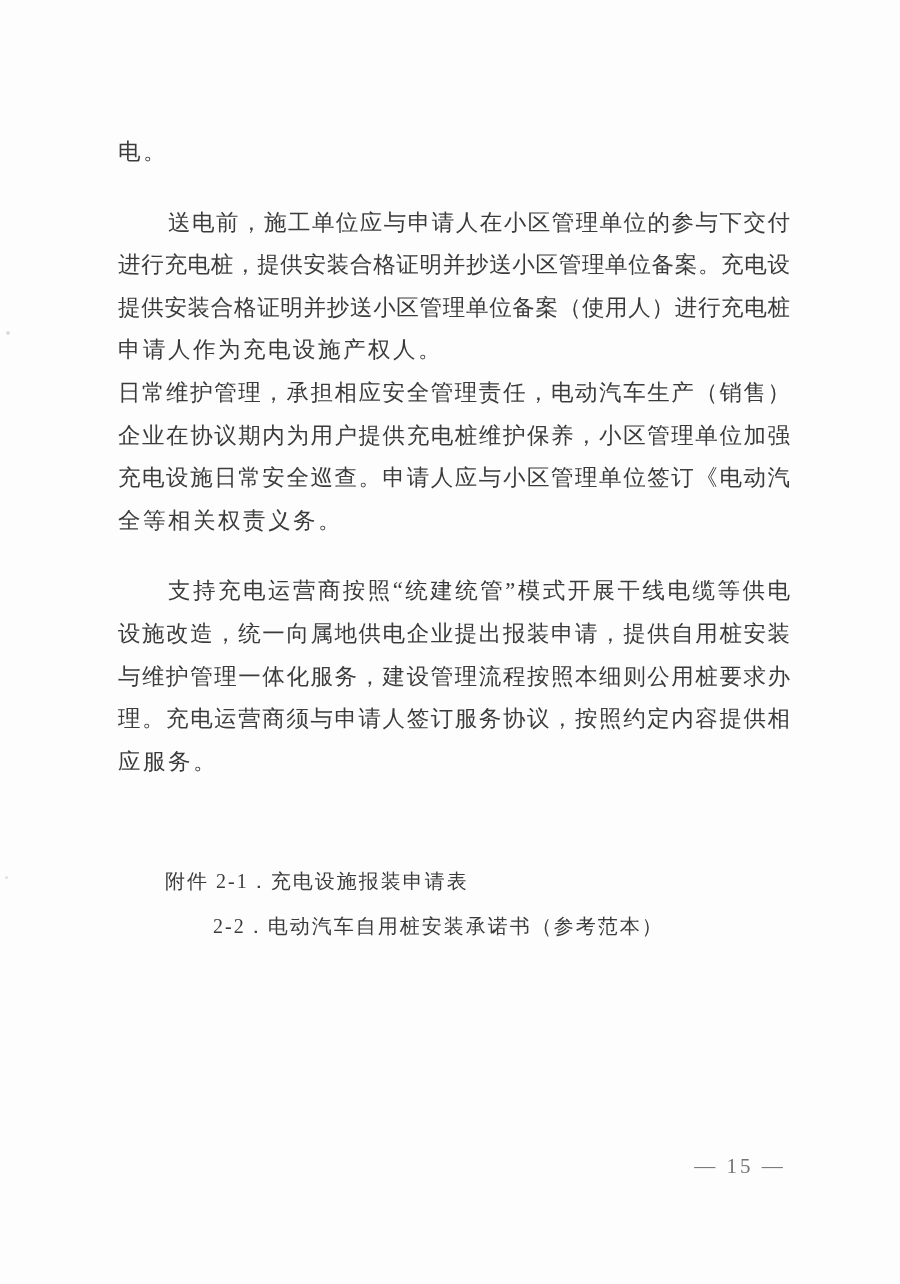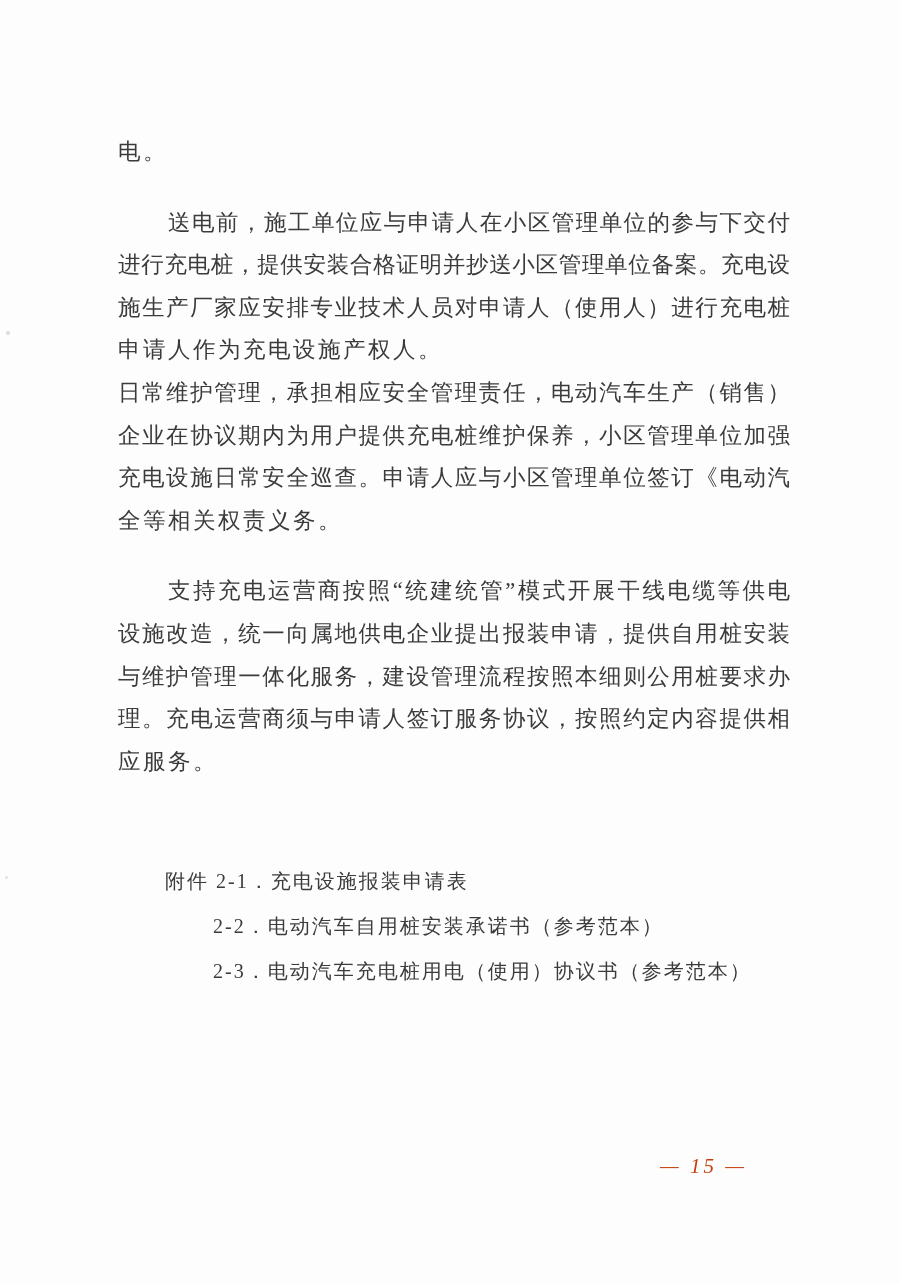--- a/index.html
+++ b/index.html
@@ -55,60 +55,58 @@
   }
   .att-line.a1 { padding-left: 47px; }
   .att-line.a2 { padding-left: 95px; }
   .page-number {
     position: absolute;
     left: 660px;
     top: 1152px;
     width: 160px;
     height: 28px;
     line-height: 28px;
-    text-align: left;
+    text-align: center;
     font-size: 21px;
     letter-spacing: 3px;
-    color: #c2410c;
-    font-style: italic;
+    color: #737373;
   }
   .speck {
     position: absolute;
     border-radius: 50%;
     background: #dcdcdc;
   }
   .speck.s1 { left: 6px;  top: 331px; width: 4px; height: 4px; }
   .speck.s2 { left: 5px;  top: 876px; width: 3px; height: 3px; background: #e2e2e2; }
 </style>
 </head>
 <body>
 
 <div class="page">
 
   <div class="body-text">
     <div class="line">电。</div>
     <div class="line j ind">送电前，施工单位应与申请人在小区管理单位的参与下交付</div>
     <div class="line j">进行充电桩，提供安装合格证明并抄送小区管理单位备案。充电设</div>
-    <div class="line j">施生产厂家应安排专业技术人员对申请人（使用人）进行充电桩</div>
+    <div class="line j">提供安装合格证明并抄送小区管理单位备案（使用人）进行充电桩</div>
     <div class="line">申请人作为充电设施产权人。</div>
     <div class="line j">日常维护管理，承担相应安全管理责任，电动汽车生产（销售）</div>
     <div class="line j">企业在协议期内为用户提供充电桩维护保养，小区管理单位加强</div>
     <div class="line j">充电设施日常安全巡查。申请人应与小区管理单位签订《电动汽</div>
     <div class="line">全等相关权责义务。</div>
     <div class="line j ind">支持充电运营商按照“统建统管”模式开展干线电缆等供电</div>
     <div class="line j">设施改造，统一向属地供电企业提出报装申请，提供自用桩安装</div>
     <div class="line j">与维护管理一体化服务，建设管理流程按照本细则公用桩要求办</div>
     <div class="line j">理。充电运营商须与申请人签订服务协议，按照约定内容提供相</div>
     <div class="line">应服务。</div>
   </div>
 
   <div class="attachments">
     <div class="att-line a1">附件 2-1．充电设施报装申请表</div>
     <div class="att-line a2">2-2．电动汽车自用桩安装承诺书（参考范本）</div>
-    <div class="att-line a2">2-3．电动汽车充电桩用电（使用）协议书（参考范本）</div>
   </div>
 
   <div class="page-number">— 15 —</div>
 
   <div class="speck s1"></div>
   <div class="speck s2"></div>
 
 </div>
 
 </body></html>

